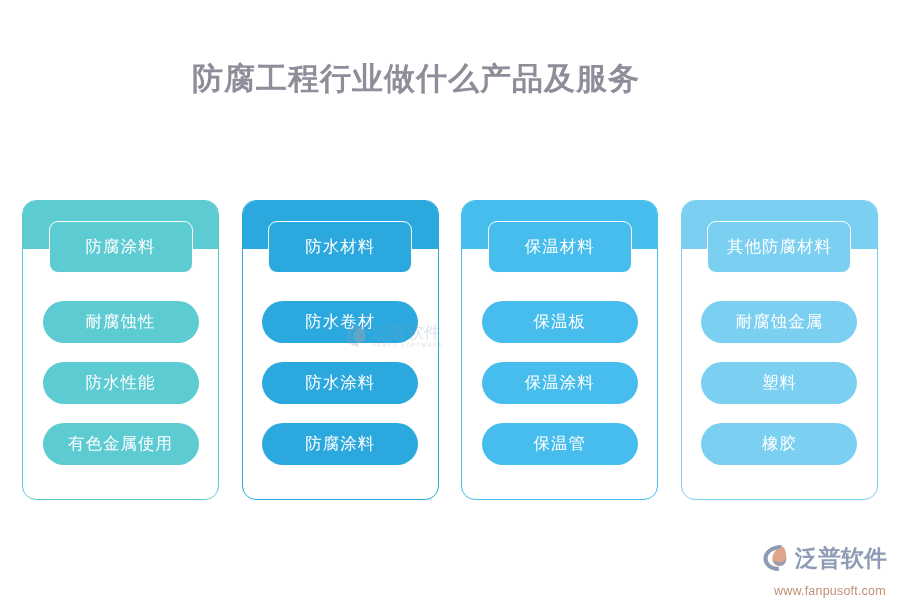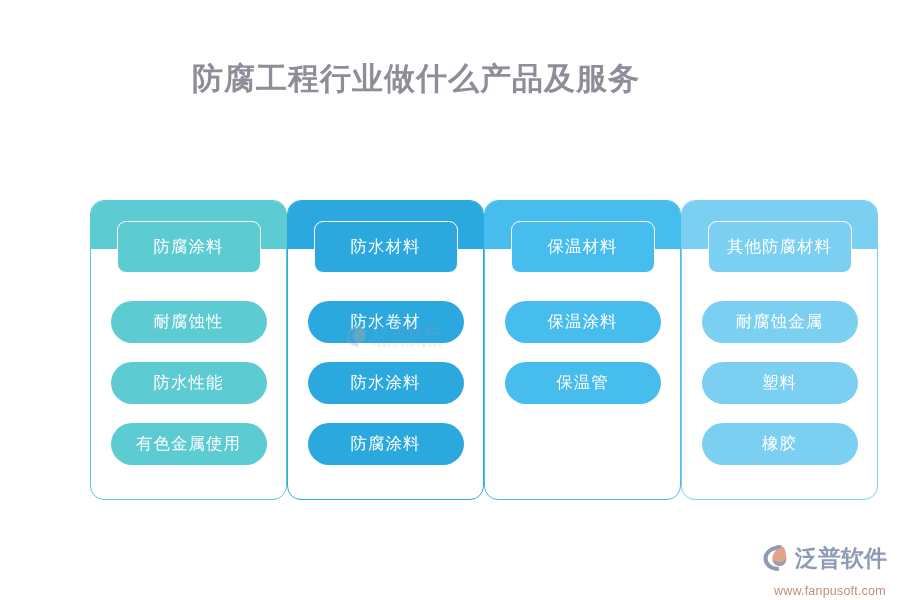--- a/index.html
+++ b/index.html
@@ -39,21 +39,21 @@
 
   
   #columns {
     position: absolute;
     left: 22px;
     top: 200px;
     width: 856px;
     height: 300px;
     display: flex;
     flex-direction: row;
-    justify-content: flex-end;
+    justify-content: space-between;
   }
 
   .column-card {
     position: relative;
     width: 197px;
     height: 300px;
     box-sizing: border-box;
     background: #ffffff;
     border-radius: 14px;
     border: 1.2px solid var(--accent);
@@ -219,20 +219,21 @@
         <div class="item-pill">防水卷材</div>
         <div class="item-pill">防水涂料</div>
         <div class="item-pill">防腐涂料</div>
       </div>
     </div>
 
     <div class="column-card" style="--accent:#46BDEC;">
       <div class="card-band"></div>
       <div class="card-header">保温材料</div>
       <div class="card-items">
+        <div class="item-pill">保温板</div>
         <div class="item-pill">保温涂料</div>
         <div class="item-pill">保温管</div>
       </div>
     </div>
 
     <div class="column-card" style="--accent:#7BD0F2;">
       <div class="card-band"></div>
       <div class="card-header">其他防腐材料</div>
       <div class="card-items">
         <div class="item-pill">耐腐蚀金属</div>

